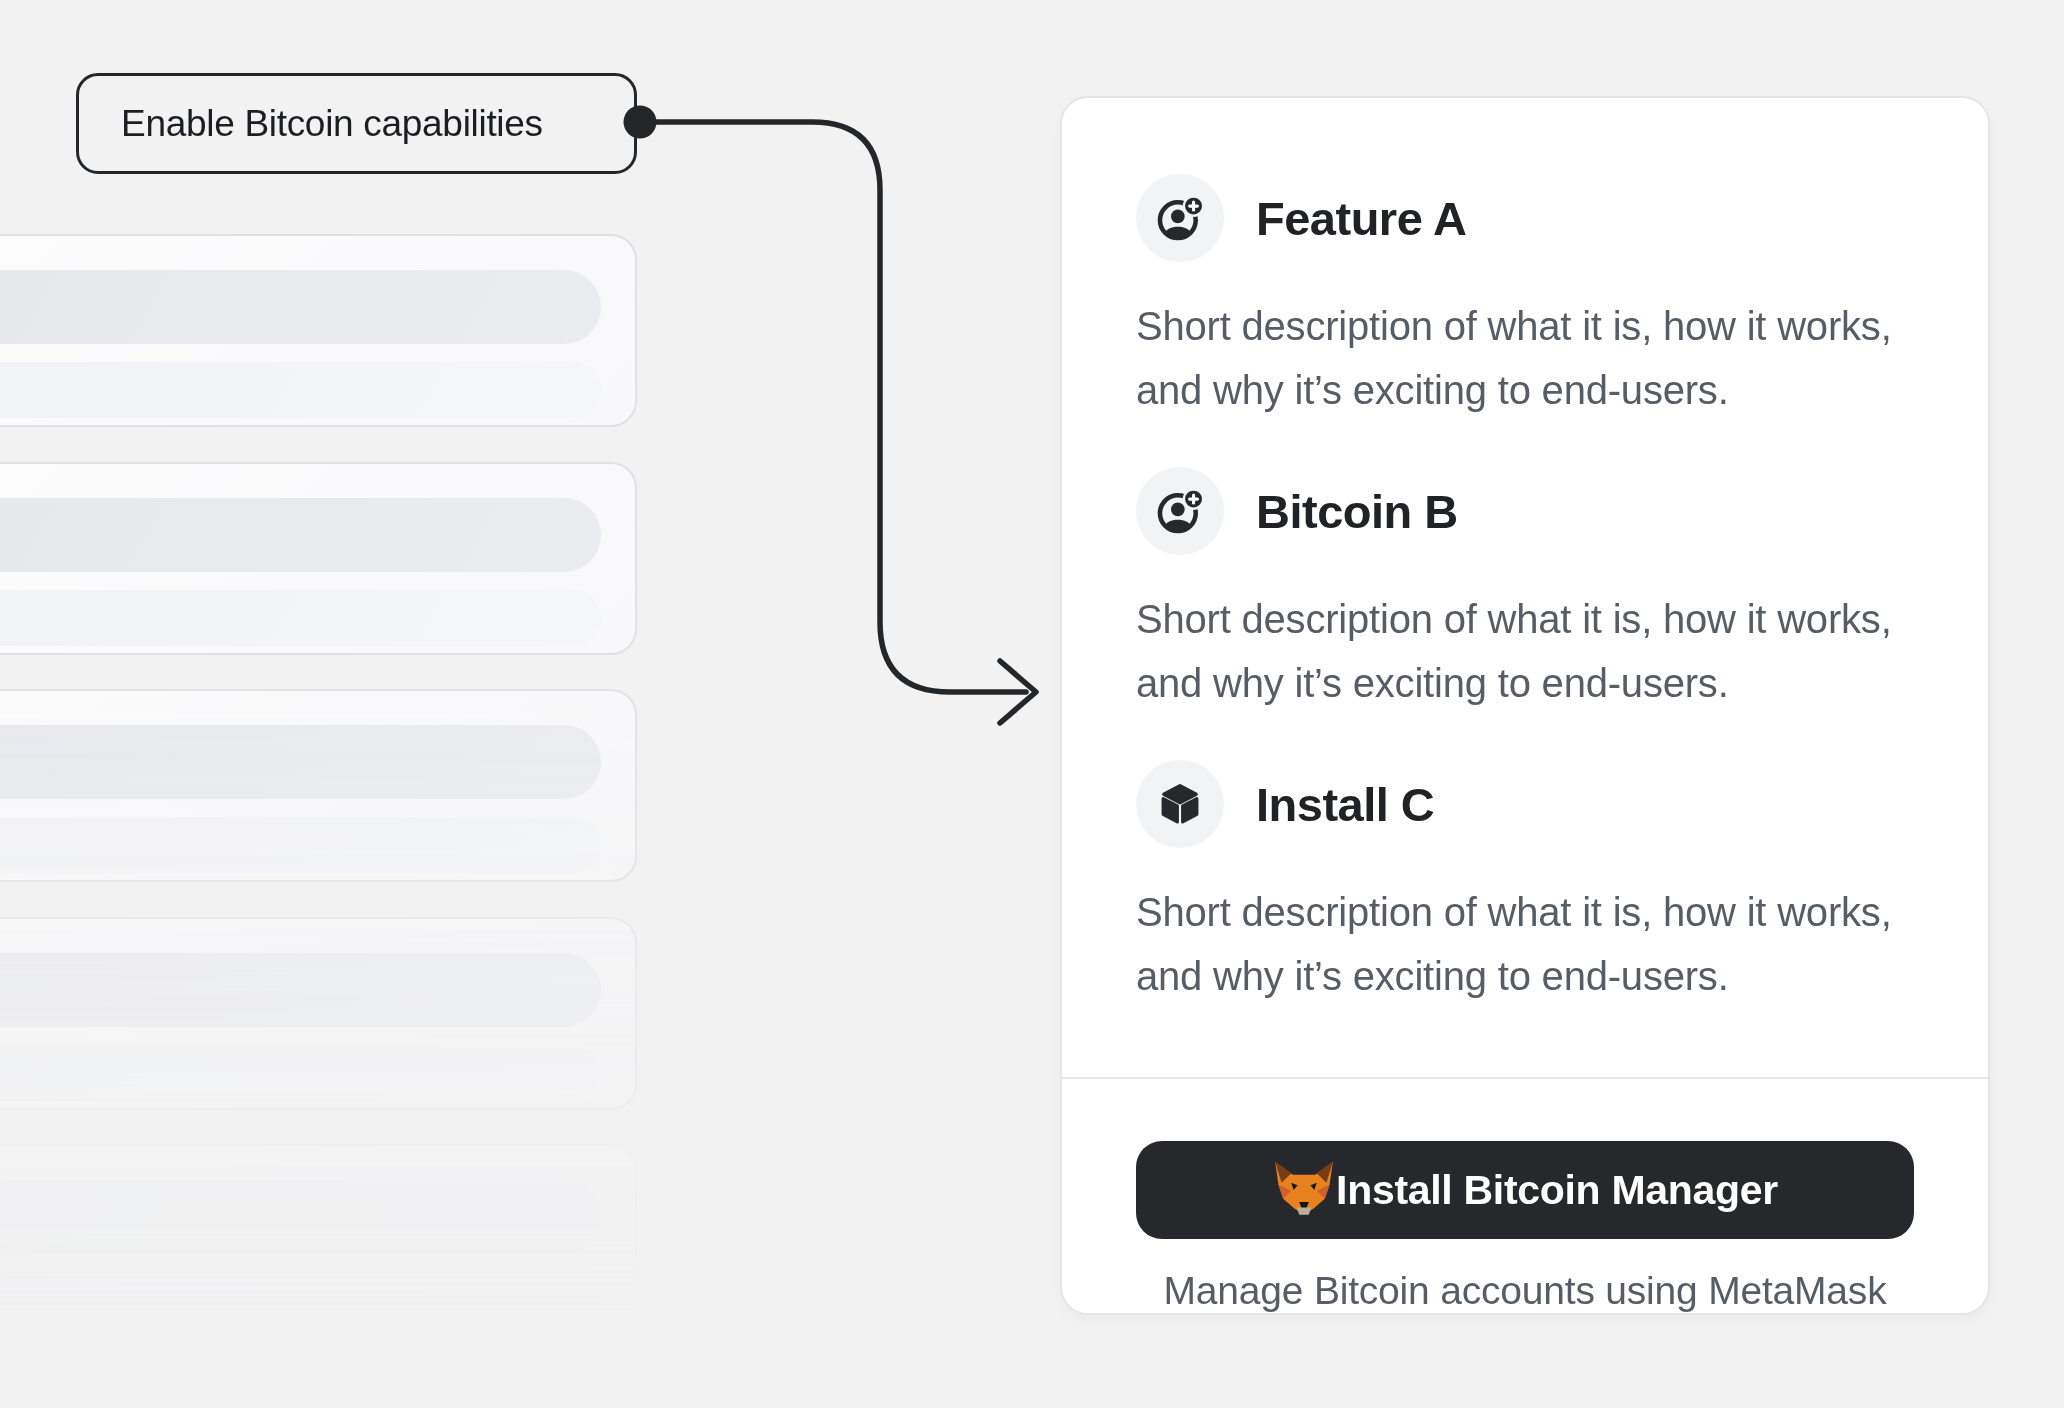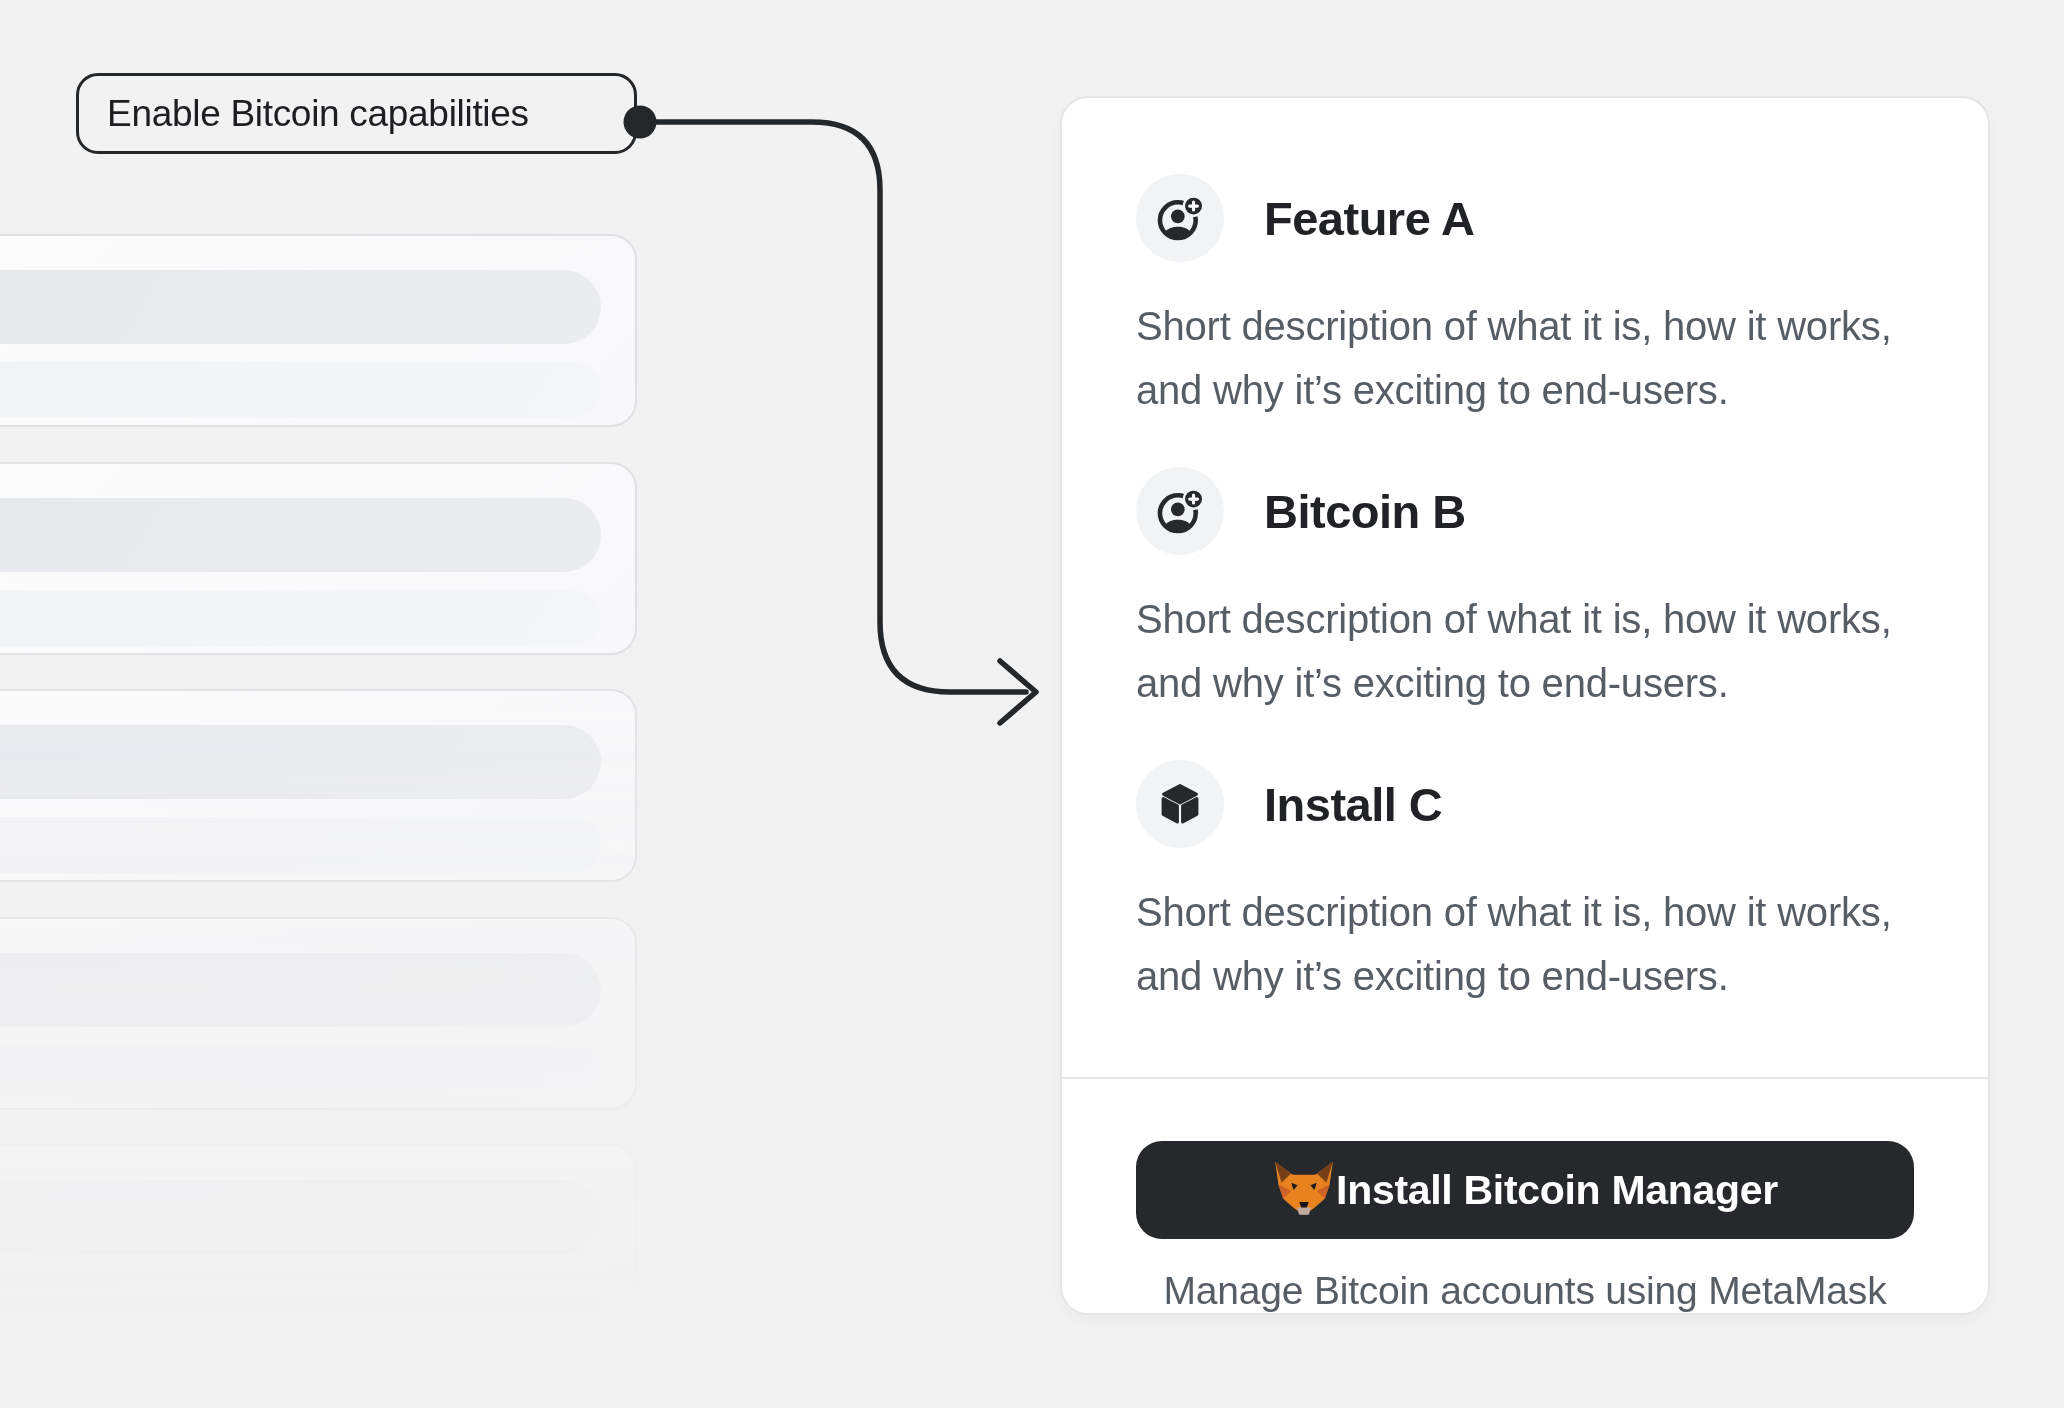--- a/index.html
+++ b/index.html
@@ -7,24 +7,24 @@
     width: 2064px; height: 1408px;
     background: #f2f2f3;
     font-family: "Liberation Sans", sans-serif;
     overflow: hidden;
   }
   .stage { position: relative; width: 2064px; height: 1408px; }
 
   
   .callout {
     position: absolute; left: 76px; top: 73px;
-    width: 561px; height: 81px;
+    width: 561px; height: 101px;
     border: 3px solid #24272a; border-radius: 22px;
     display: flex; align-items: center;
-    padding-left: 28px; box-sizing: border-box;
+    padding-left: 42px; box-sizing: border-box;
     font-size: 37px; font-weight: 500; color: #1c1e21;
     letter-spacing: -0.3px;
   }
 
   
   .connector-svg { position: absolute; left: 0; top: 0; }
 
   
   .skeleton-col {
     position: absolute; left: -64px; top: 234px;
@@ -58,21 +58,21 @@
     width: 930px; height: 1219px; box-sizing: border-box;
     background: #ffffff;
     border: 2px solid #e4e5e8; border-radius: 28px;
     box-shadow: 0 6px 14px rgba(20,22,26,0.03);
     display: flex; flex-direction: column;
   }
   .panel-features {
     flex: 1 1 auto;
     padding: 76px 74px 0 74px; box-sizing: border-box;
   }
-  .feature-row { display: flex; align-items: center; gap: 40px; height: 88px; }
+  .feature-row { display: flex; align-items: center; gap: 32px; height: 88px; }
   .icon-circle {
     width: 88px; height: 88px; border-radius: 50%;
     background: #f2f3f5; flex: 0 0 auto;
     display: flex; align-items: center; justify-content: center;
   }
   .feature-title {
     font-size: 47px; font-weight: 700; color: #202225; letter-spacing: -0.5px;
   }
   .feature-desc {
     margin-top: 32px; margin-bottom: 45px;

